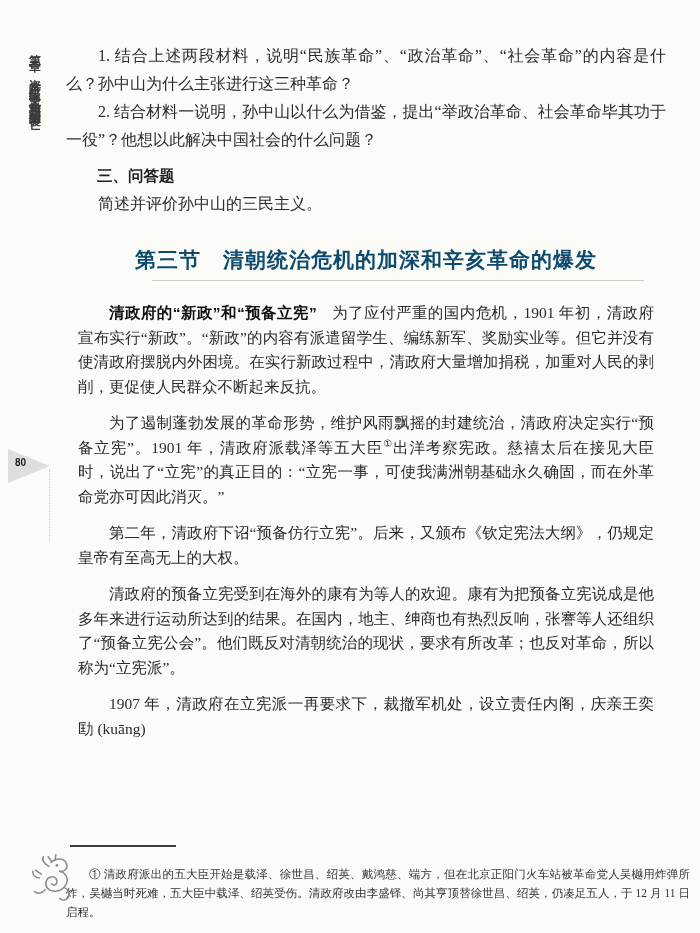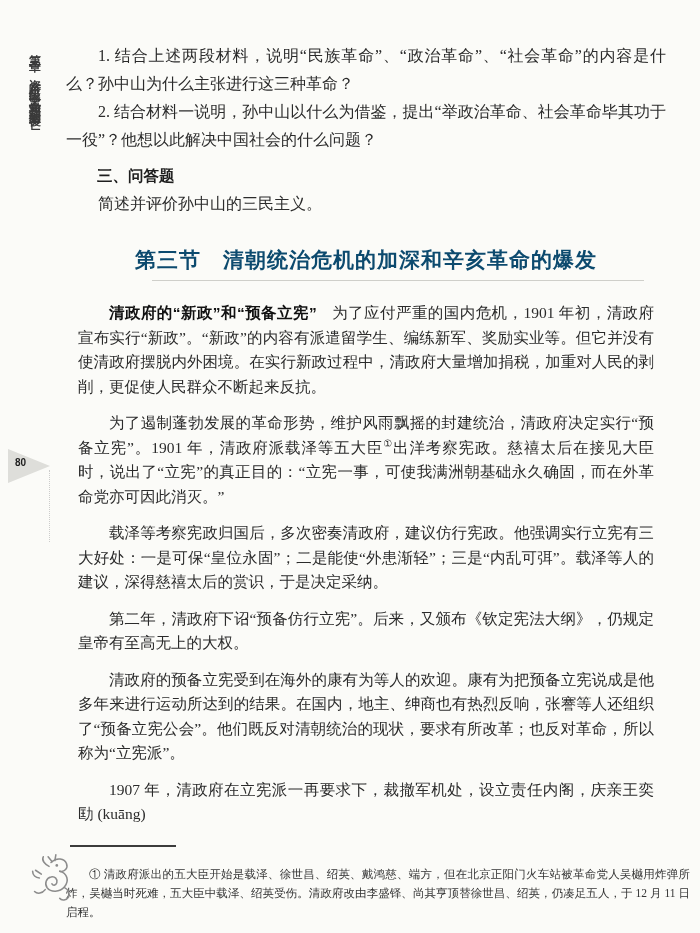--- a/index.html
+++ b/index.html
@@ -92,21 +92,20 @@
   <p class="qa-body">简述并评价孙中山的三民主义。</p>
 
   <h2 class="chapter-heading">第三节　清朝统治危机的加深和辛亥革命的爆发</h2>
   <div class="title-rule"></div>
 
   <div class="body-text">
     <p><span class="lead">清政府的“新政”和“预备立宪”</span><span>为了应付严重的国内危机，1901 年初，清政府宣布实行“新政”。“新政”的内容有派遣留学生、编练新军、奖励实业等。但它并没有使清政府摆脱内外困境。在实行新政过程中，清政府大量增加捐税，加重对人民的剥削，更促使人民群众不断起来反抗。</span></p>
 
     <p><span>为了遏制蓬勃发展的革命形势，维护风雨飘摇的封建统治，清政府决定实行“预备立宪”。1901 年，清政府派载泽等五大臣</span><sup class="ref">①</sup><span>出洋考察宪政。慈禧太后在接见大臣时，说出了“立宪”的真正目的：“立宪一事，可使我满洲朝基础永久确固，而在外革命党亦可因此消灭。”</span></p>
 
-    <p>载泽等考察宪政归国后，多次密奏清政府，建议仿行宪政。他强调实行立宪有三大好处：一是可保“皇位永固”；二是能使“外患渐轻”；三是“内乱可弭”。载泽等人的建议，深得慈禧太后的赏识，于是决定采纳。</p>
     <p>第二年，清政府下诏“预备仿行立宪”。后来，又颁布《钦定宪法大纲》，仍规定皇帝有至高无上的大权。</p>
     <p>清政府的预备立宪受到在海外的康有为等人的欢迎。康有为把预备立宪说成是他多年来进行运动所达到的结果。在国内，地主、绅商也有热烈反响，张謇等人还组织了“预备立宪公会”。他们既反对清朝统治的现状，要求有所改革；也反对革命，所以称为“立宪派”。</p>
     <p>1907 年，清政府在立宪派一再要求下，裁撤军机处，设立责任内阁，庆亲王奕劻 (kuāng)</p>
   </div>
 </div>
 
 <div class="footnote-sep"></div>
 <p class="footnote"><span>①</span><span> 清政府派出的五大臣开始是载泽、徐世昌、绍英、戴鸿慈、端方，但在北京正阳门火车站被革命党人吴樾用炸弹所炸，吴樾当时死难，五大臣中载泽、绍英受伤。清政府改由李盛铎、尚其亨顶替徐世昌、绍英，仍凑足五人，于 12 月 11 日启程。</span></p>
 
 <div class="dragon">

